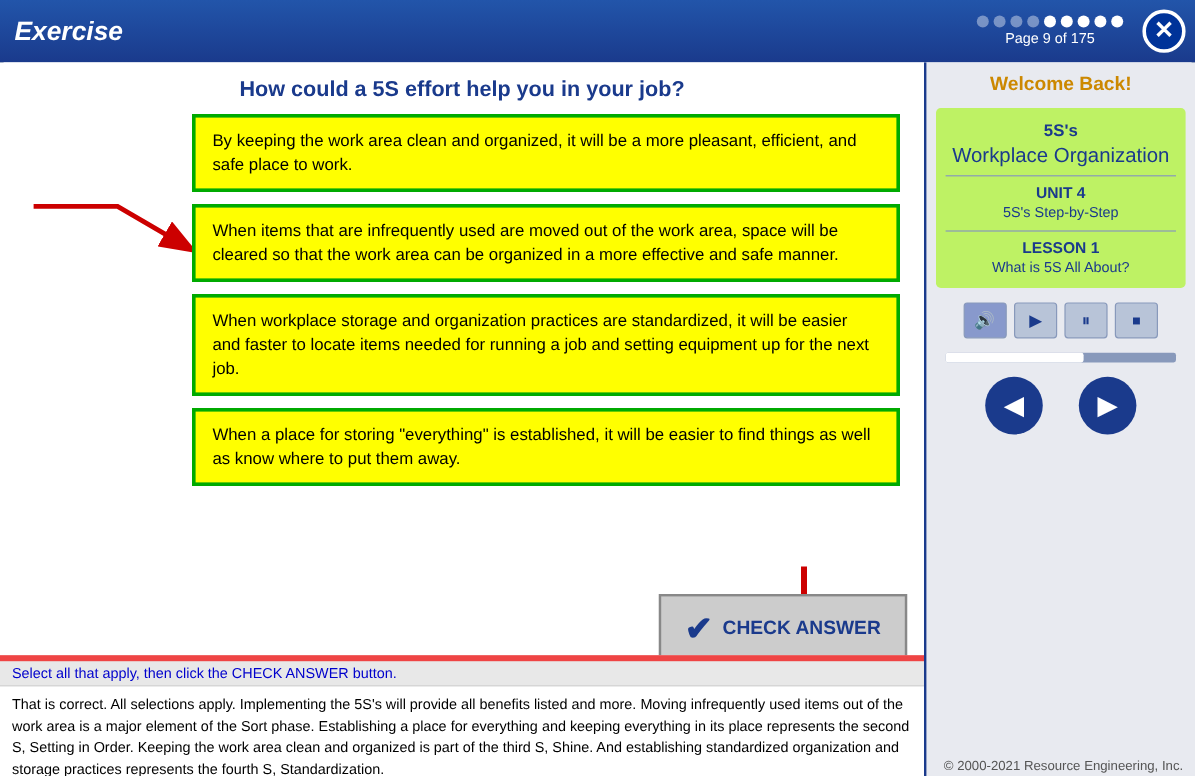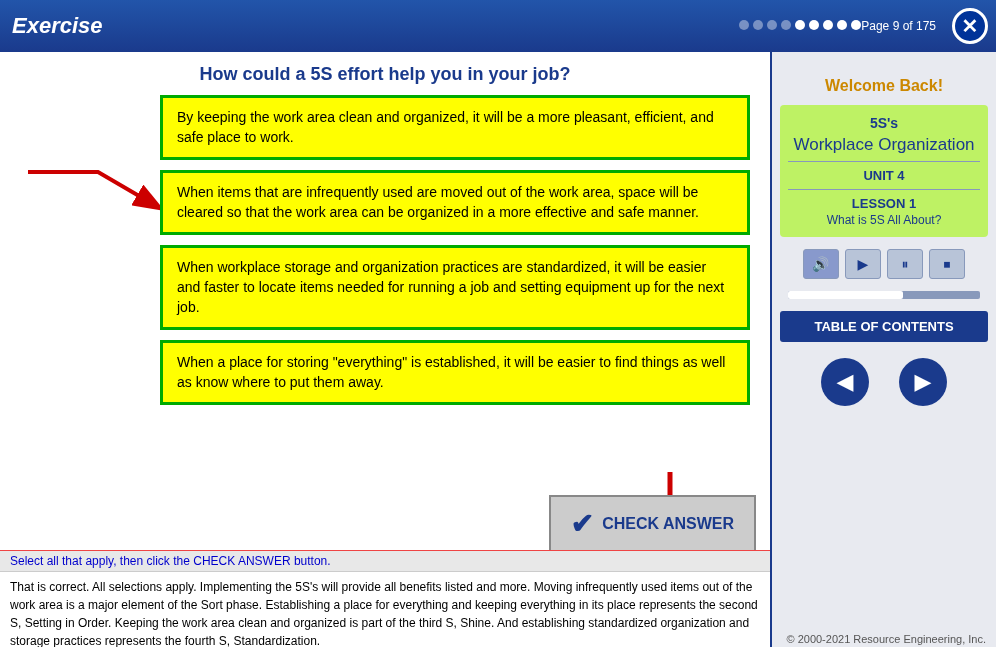--- a/index.html
+++ b/index.html
@@ -57,23 +57,23 @@
       font-size: 22px;
       font-weight: bold;
       font-style: italic;
     }
     .header-page-info {
       position: absolute;
       right: 60px;
       top: 0;
       height: 52px;
       display: flex;
-      flex-direction: row;
-      align-items: center;
-      justify-content: space-between;
+      flex-direction: column;
+      align-items: center;
+      justify-content: center;
     }
     .page-dots {
       display: flex;
       gap: 4px;
       margin-bottom: 2px;
     }
     .page-dot {
       width: 10px;
       height: 10px;
       border-radius: 50%;
@@ -139,21 +139,21 @@
       gap: 8px;
     }
 
     
     .instruction-bar {
       position: absolute;
       bottom: 76px;
       left: 0;
       width: 770px;
       background: #e8e8e8;
-      border-top: 1px solid #ef4444;
+      border-top: 5px solid #ef4444;
       padding: 3px 10px;
       font-size: 12px;
       color: #0000cc;
     }
 
     
     .feedback-area {
       position: absolute;
       bottom: 0;
       left: 0;
@@ -182,21 +182,20 @@
       align-items: center;
       padding: 10px 8px;
     }
 
     .welcome-text {
       color: #cc8800;
       font-size: 16px;
       font-weight: bold;
       text-align: center;
       margin-bottom: 10px;
-      margin-top: 15px;
     }
 
     .course-info-box {
       background: #bef264;
       border-radius: 4px;
       padding: 10px 8px;
       text-align: center;
       width: 100%;
       margin-bottom: 12px;
     }
@@ -430,20 +429,21 @@
 </div>
 
 <div class="right-sidebar">
   <div class="welcome-text">Welcome Back!</div>
 
   <div class="course-info-box">
     <div class="course-title">5S's</div>
     <div class="course-subtitle">Workplace Organization</div>
     <div style="border-top:1px solid #8899bb; margin:6px 0;"></div>
     <div class="unit-label">UNIT 4</div>
+    <div class="unit-title">5S's Step-by-Step</div>
     <div style="border-top:1px solid #8899bb; margin:6px 0;"></div>
     <div class="lesson-label">LESSON 1</div>
     <div class="lesson-title">What is 5S All About?</div>
   </div>
 
   <div class="media-controls">
     <button class="media-btn active">
       <span>🔊</span>
     </button>
     <button class="media-btn">
@@ -456,21 +456,20 @@
       <span>⏹</span>
     </button>
   </div>
 
   <div style="width:100%;display:flex;align-items:center;margin-bottom:12px;padding:0 4px;">
     <div class="progress-bar-container">
       <div class="progress-bar-fill"></div>
     </div>
   </div>
 
-  <button class="toc-btn">TABLE OF CONTENTS</button>
 
   <div class="nav-buttons">
     <button class="nav-btn">
       <span>◀</span>
     </button>
     <button class="nav-btn">
       <span>▶</span>
     </button>
   </div>
 

